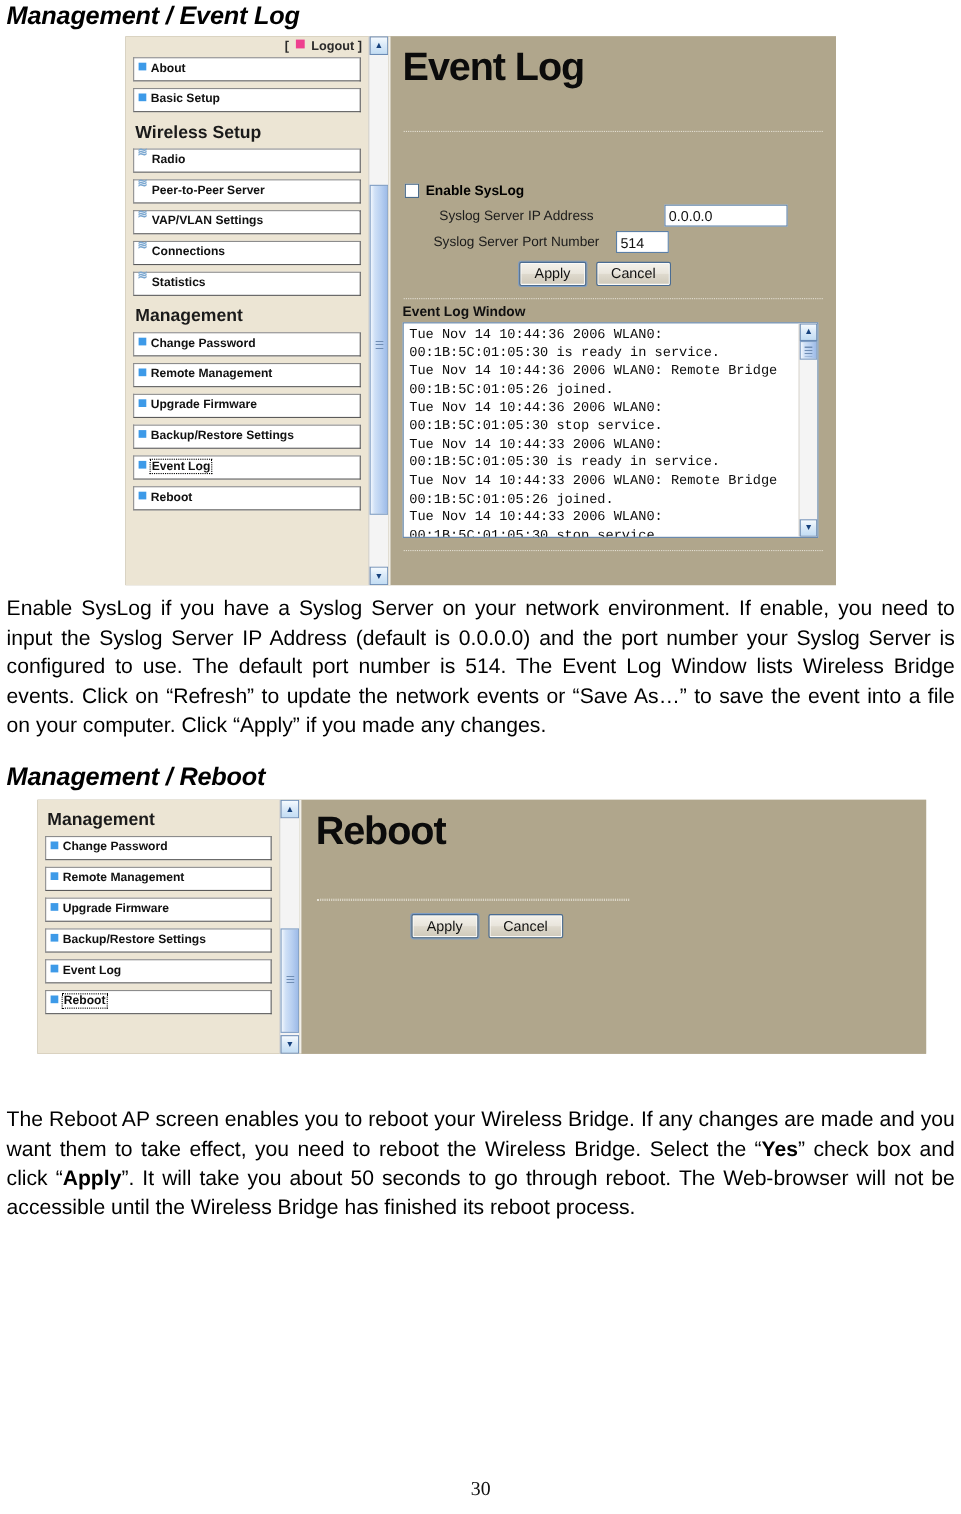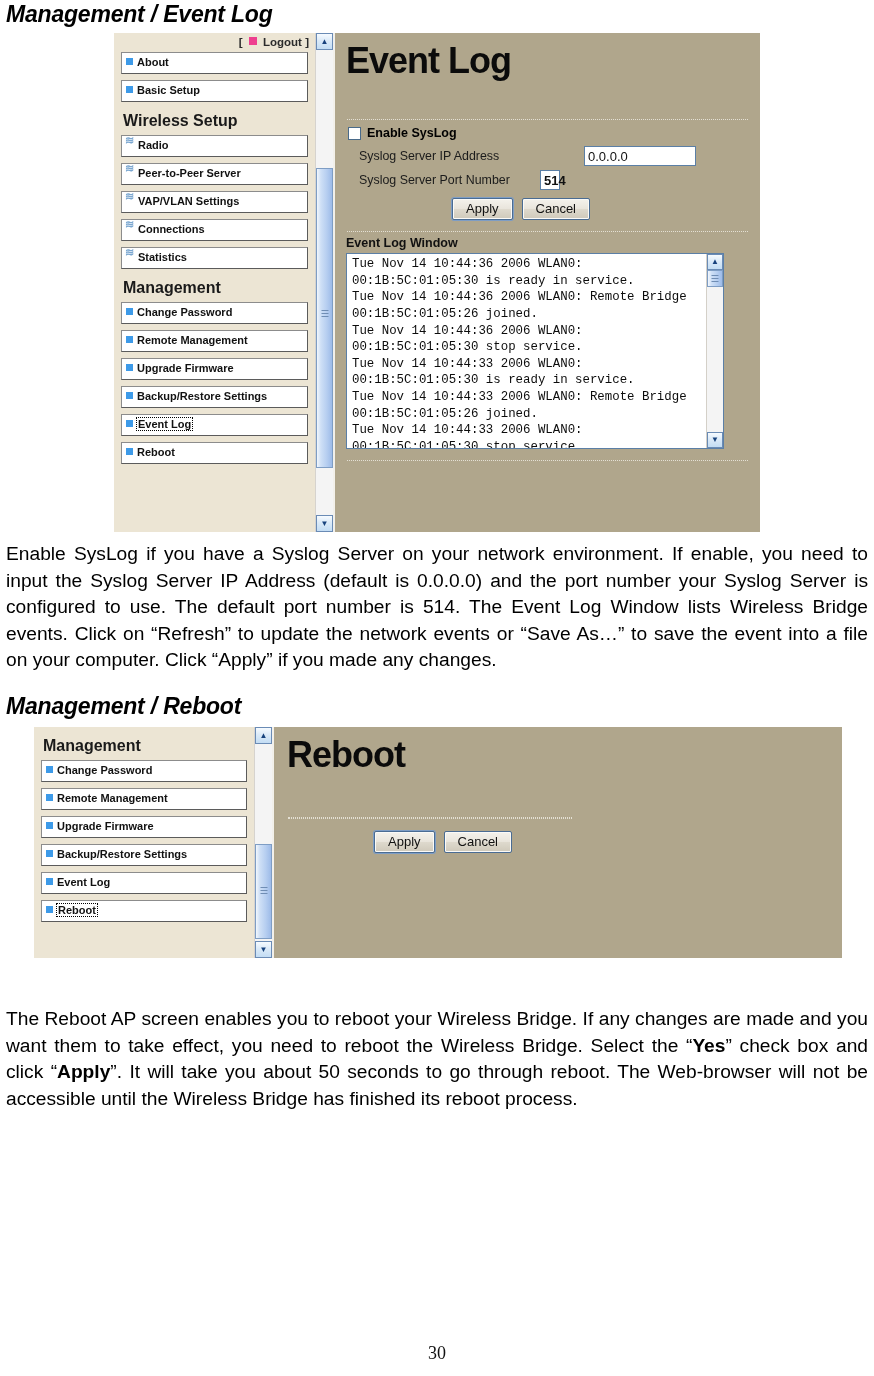--- a/index.html
+++ b/index.html
@@ -199,36 +199,38 @@
     font-size: 12.5px;
     color: #161616;
     padding: 2px 0 2px 0;
   }
   .cb-row {
     display: flex;
     align-items: center;
     padding: 6px 0 4px 13px;
     font-size: 12.5px;
     font-weight: bold;
+    margin-top: 40px;
   }
   .checkbox {
     width: 13px; height: 13px;
     background: #fff;
     border: 1px solid #4a6b8a;
     box-sizing: border-box;
     margin-right: 6px;
     flex: none;
   }
   .lbl-field {
     width: 205px;
     padding-left: 24px;
     font-size: 12.4px;
     color: #1b1b1b;
     box-sizing: border-box;
     white-space: nowrap;
+    text-align: center;
   }
   .txtinput {
     background: #ffffff;
     border: 1px solid #5b7fa6;
     box-sizing: border-box;
     font-family: "Liberation Sans", sans-serif;
     font-size: 13px;
     color: #111;
     padding: 1px 3px;
     height: 20px;
@@ -320,21 +322,21 @@
 </head>
 <body>
 
 <div class="page">
 
   <h2 class="sec-heading">Management / Event Log</h2>
 
   <div style="display:flex; justify-content:center; margin-top:6px;">
     <div class="shot" id="shot-eventlog" style="width:646px; height:499px;">
 
-      <div class="nav" style="width:201px;">
+      <div class="nav" style="width:221px;">
         <div class="logout-row">
           <span>[</span>
           <span class="lo-dot"></span>
           <span>Logout</span>
           <span>]</span>
         </div>
         <div class="nav-inner" id="nav1-list">
             <div class="nav-btn"><span class="bullet-sq"></span><span class="lbl">About</span></div>
             <div class="nav-btn"><span class="bullet-sq"></span><span class="lbl">Basic Setup</span></div>
             <div class="nav-group">Wireless Setup</div>
@@ -373,21 +375,21 @@
           <span>Enable SysLog</span>
         </div>
 
         <div class="fieldrow">
           <span class="lbl-field">Syslog Server IP Address</span>
           <span class="txtinput" style="width:112px;margin-left:44px;">0.0.0.0</span>
         </div>
 
         <div class="fieldrow">
           <span class="lbl-field">Syslog Server Port Number</span>
-          <span class="txtinput" style="width:20px;font-weight:bold;">514</span>
+          <span class="txtinput" style="width:48px;">514</span>
         </div>
 
         <div class="btnrow" style="padding-left:117px;">
           <button class="xpbtn default">Apply</button>
           <button class="xpbtn">Cancel</button>
         </div>
 
         <div class="dotrule" style="margin-top:11px;"></div>
 
         <div class="sub-label">Event Log Window</div>

